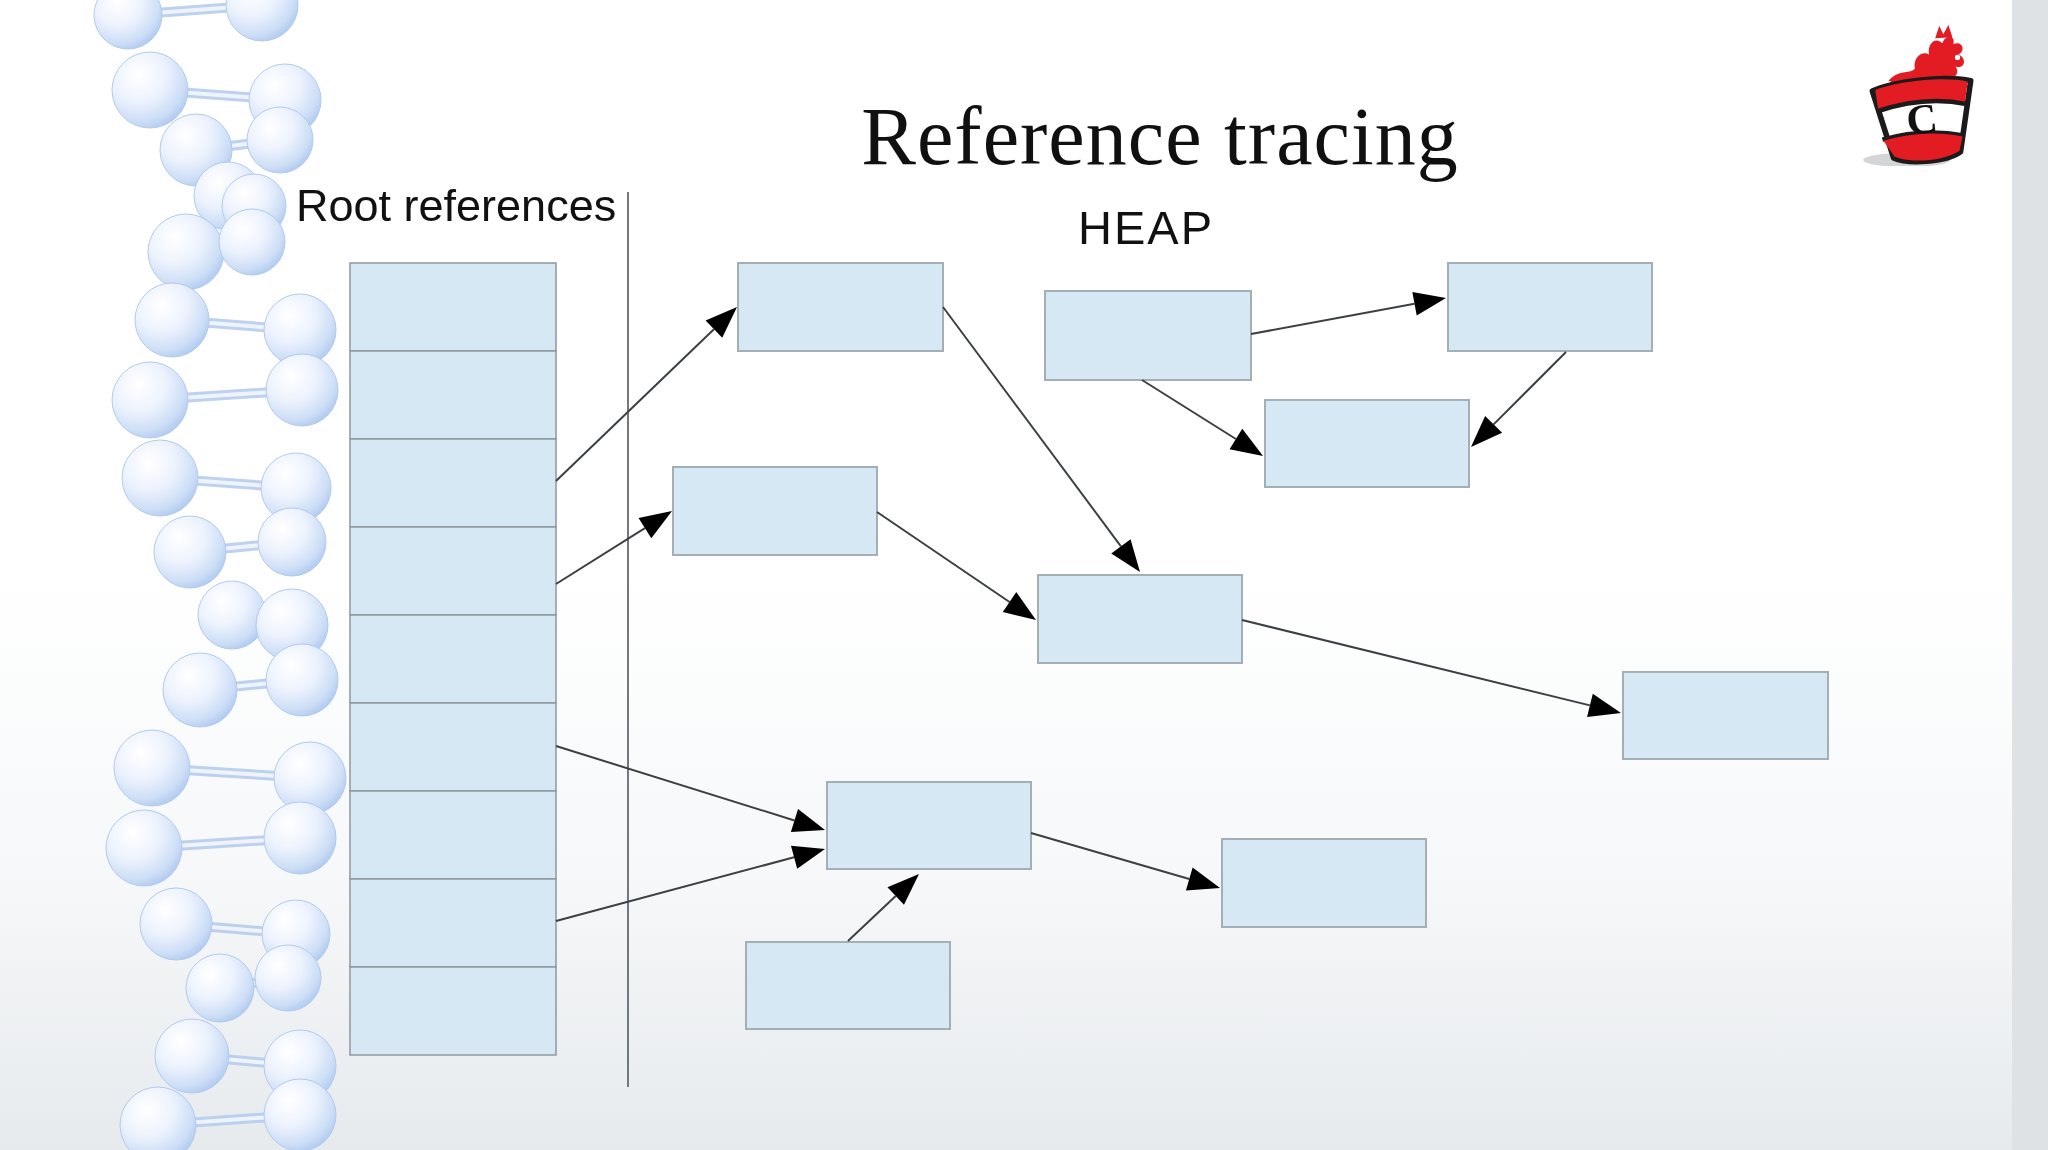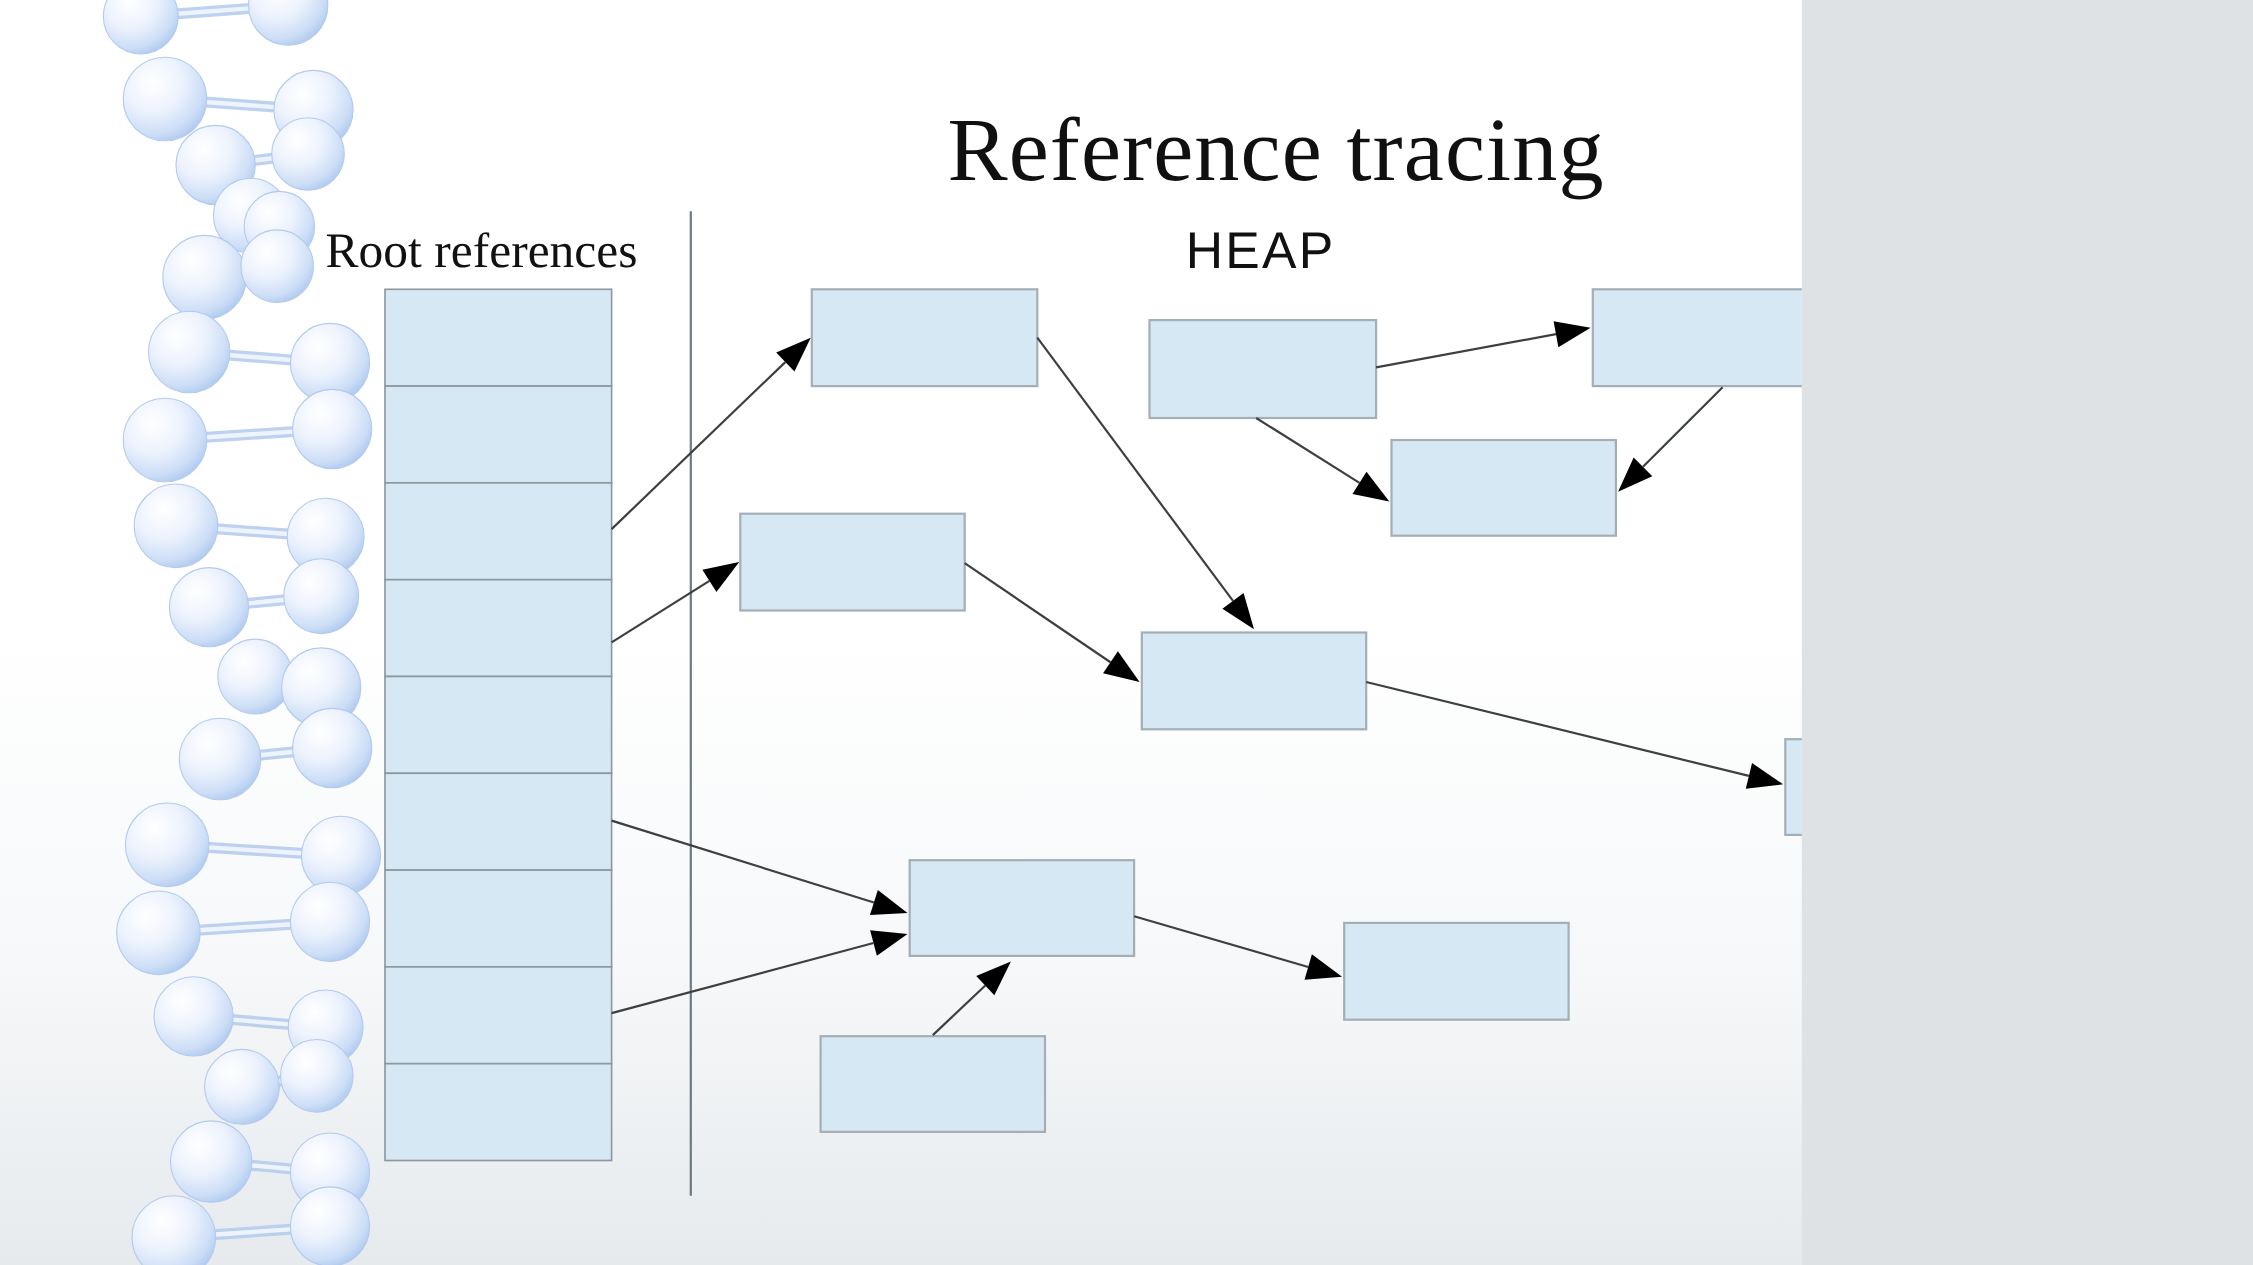--- a/index.html
+++ b/index.html
@@ -1,33 +1,33 @@
 <!DOCTYPE html>
 <html><head>
 <meta charset="utf-8">
 <style>
   html,body{margin:0;padding:0;background:#dfe2e5;}
   .slide{
     position:relative;
-    width:1638px;height:1150px;
+    width:2012px;height:1150px;
     overflow:hidden;
     background:linear-gradient(180deg,#ffffff 0%,#ffffff 50%,#f6f8f9 76%,#e7eaed 100%);
     font-family:"Liberation Sans",sans-serif;
   }
   #scene{position:absolute;left:0;top:0;width:2048px;height:1150px;}
   .slide-title{
     position:absolute;left:830px;top:90px;width:660px;
     font-family:"Liberation Serif","DejaVu Serif",serif;
     font-size:82px;color:#101010;text-align:center;white-space:nowrap;
     letter-spacing:1px;
   }
   .col-label{
     position:absolute;color:#111;font-size:45px;white-space:nowrap;
   }
-  #root-label{left:296px;top:202px;font-family:Liberation Serif, serif;}
+  #root-label{left:296px;top:180px;}
   #heap-label{left:1078px;top:200px;font-size:47px;letter-spacing:2px;}
   #logo{position:absolute;left:1862px;top:24px;width:120px;height:142px;}
 </style>
 </head>
 <body>
 
 <div class="slide">
 
   <svg id="scene" xmlns="http://www.w3.org/2000/svg">
     <defs>

